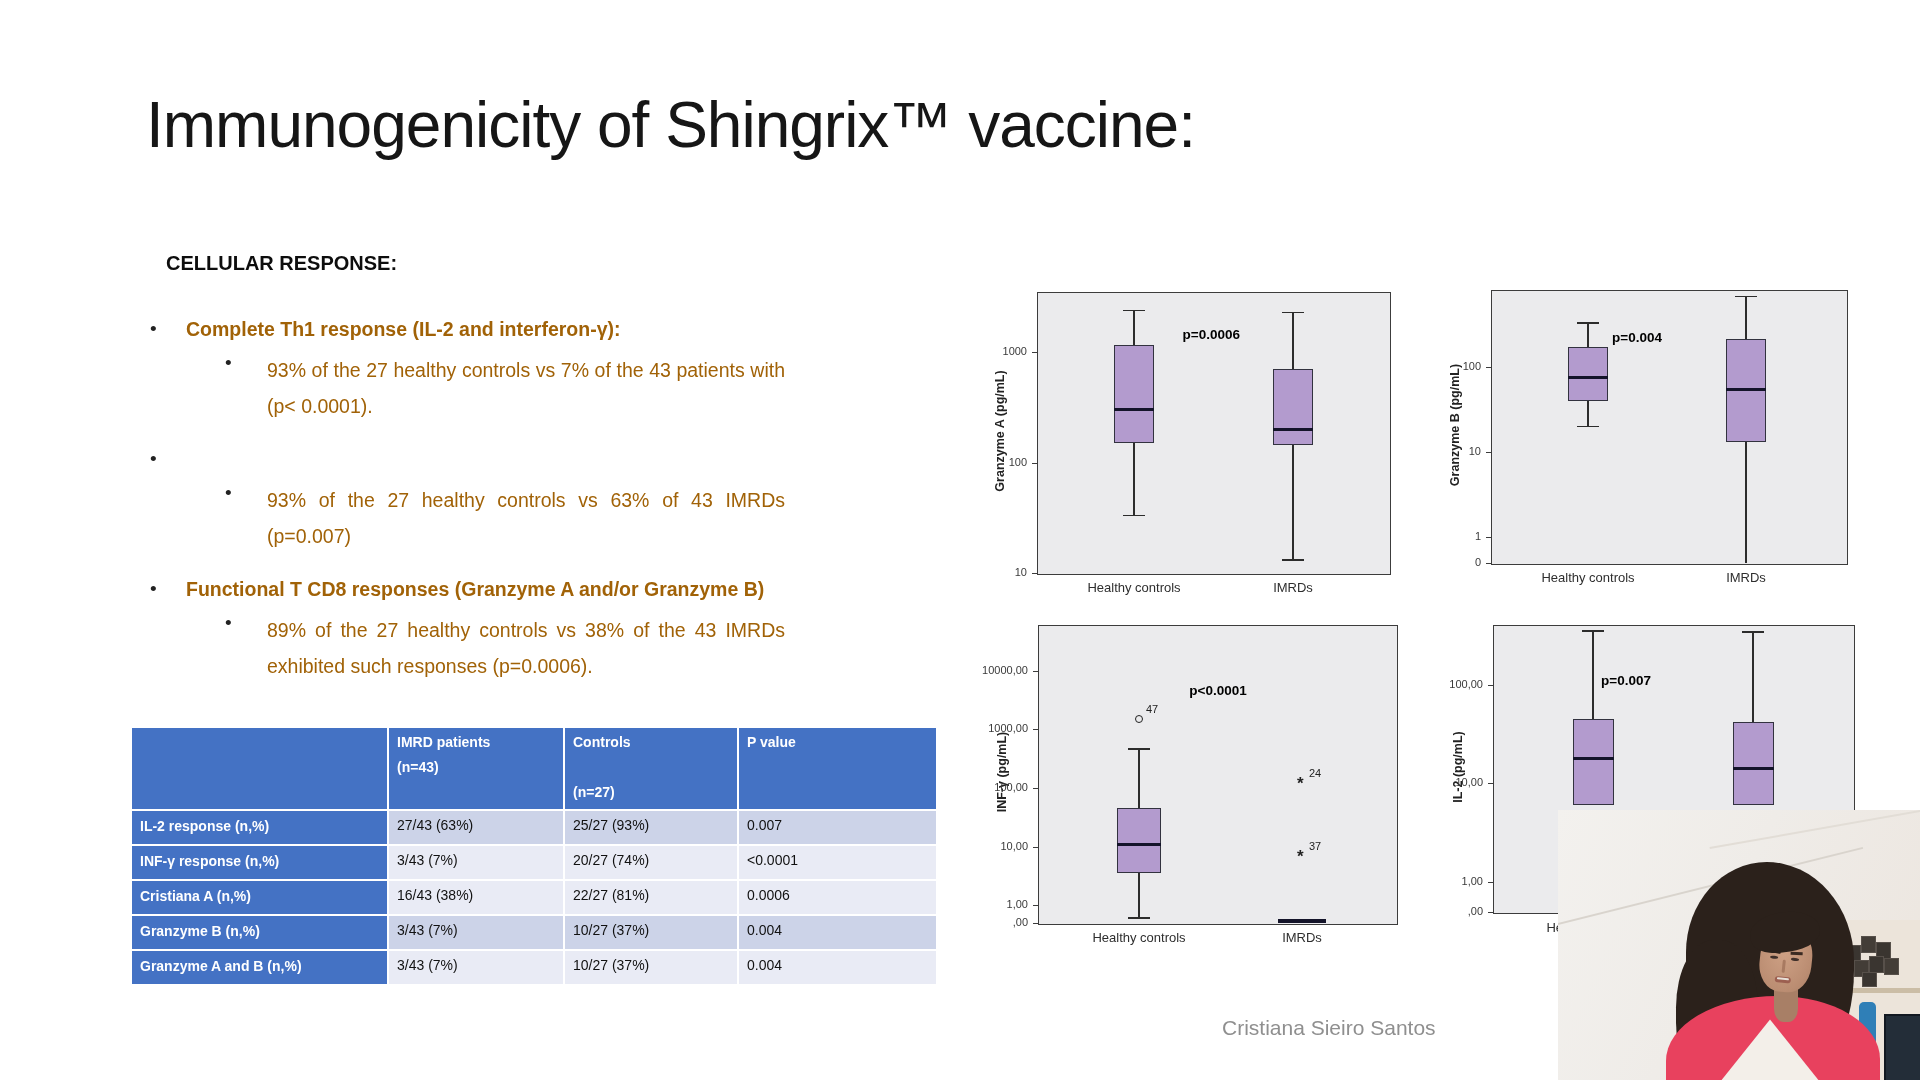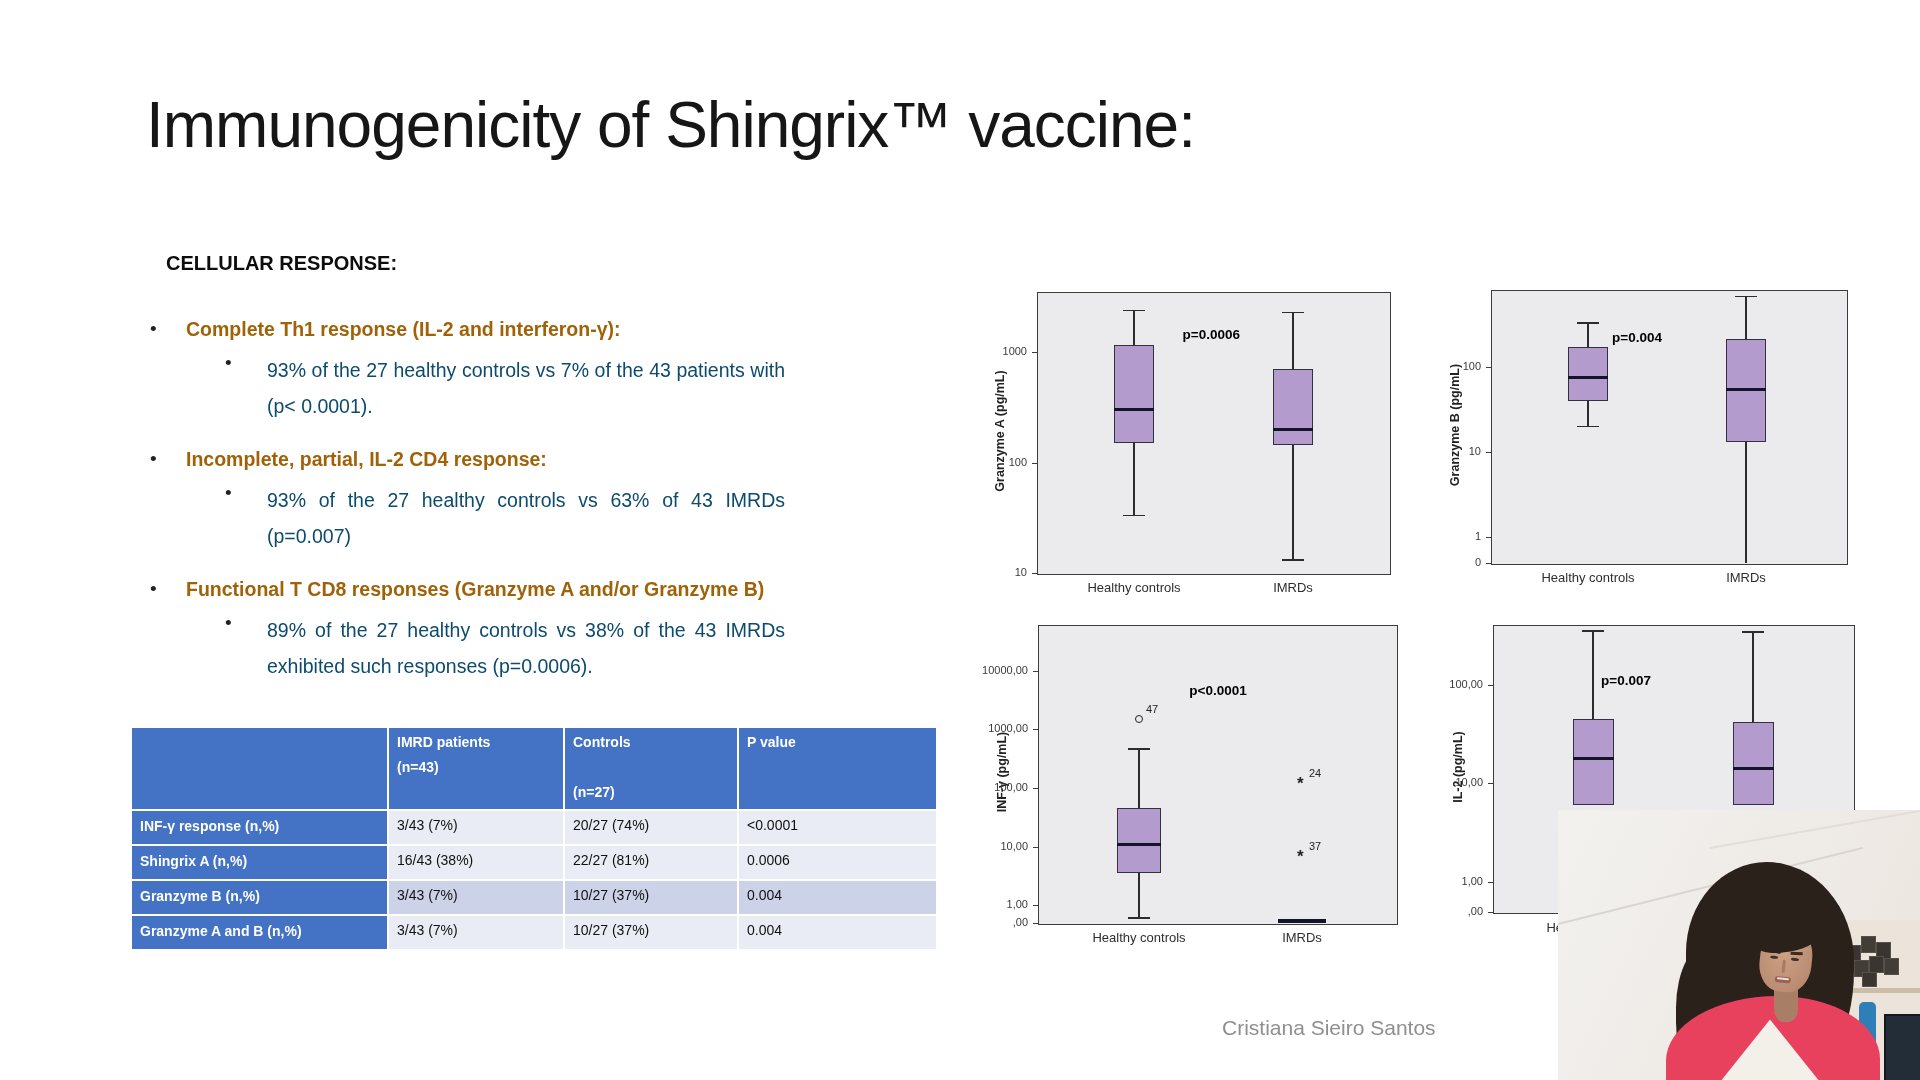--- a/index.html
+++ b/index.html
@@ -7,21 +7,21 @@
           font-family:"Liberation Sans",sans-serif;color:#111;}
   .abs{position:absolute;}
   
   .title{left:146px;top:88px;font-size:64px;font-weight:300;letter-spacing:-1px;color:#161616;}
   .section-heading{left:145px;top:252px;font-size:20px;font-weight:bold;color:#0d0d0d;margin-left:21px;}
   .bullet-row{left:150px;width:790px;display:flex;}
   .bullet-marker{width:36px;font-size:19px;color:#222;flex:0 0 36px;}
   .bullet-heading{font-size:19.5px;font-weight:bold;color:#a16207;}
   .sub-row{left:225px;width:560px;display:flex;}
   .sub-marker{width:42px;font-size:19px;color:#222;flex:0 0 42px;}
-  .sub-text{width:520px;font-size:19.5px;line-height:36px;text-align:justify;color:#0c4a6e;}
+  .sub-text{width:520px;font-size:19.5px;line-height:36px;text-align:justify;color:#a16207;}
   .presenter-name{left:1222px;top:1016px;font-size:21px;color:#8f8f8f;}
   
   table.results{left:130px;top:726px;position:absolute;border-collapse:collapse;
                 font-size:14px;table-layout:fixed;width:806px;}
   table.results td,table.results th{border:2px solid #ffffff;vertical-align:top;
                 padding:2px 8px 4px 8px;text-align:left;}
   .hdr{background:#4472c4;color:#fff;font-weight:bold;white-space:pre-line;height:68px;line-height:25px;}
   .rowlab{background:#4472c4;color:#fff;font-weight:bold;line-height:27px;}
   .stripe-a{background:#ccd3e8;}
   .stripe-b{background:#e9ebf5;}
@@ -59,21 +59,20 @@
     <span class="bullet-marker">•</span>
     <span class="bullet-heading">Complete Th1 response (IL-2 and interferon-γ):</span>
   </div>
   <div class="abs sub-row" style="top:352px;">
     <span class="sub-marker">•</span>
     <span class="sub-text">93% of the 27 healthy controls vs 7% of the 43 patients with (p&lt; 0.0001).</span>
   </div>
 
   <div class="abs bullet-row" style="top:448px;">
     <span class="bullet-marker">•</span>
-    <span class="bullet-heading">Incomplete, partial, IL-2 CD4 response:</span>
   </div>
   <div class="abs sub-row" style="top:482px;">
     <span class="sub-marker">•</span>
     <span class="sub-text">93% of the 27 healthy controls vs 63% of 43 IMRDs (p=0.007)</span>
   </div>
 
   <div class="abs bullet-row" style="top:578px;">
     <span class="bullet-marker">•</span>
     <span class="bullet-heading">Functional T CD8 responses (Granzyme A and/or Granzyme B)</span>
   </div>
@@ -95,27 +94,33 @@
           <th class="hdr">IMRD patients
 (n=43)</th>
           <th class="hdr">Controls
 
 (n=27)</th>
           <th class="hdr">P value</th>
         </tr>
       </thead>
     <tbody id="tbl-body">
         <tr>
+          <td class="rowlab">IL-2 response (n,%)</td>
+          <td class="datacell stripe-a">27/43 (63%)</td>
+          <td class="datacell stripe-a">25/27 (93%)</td>
+          <td class="datacell stripe-a">0.007</td>
+        </tr>
+        <tr>
           <td class="rowlab">INF-γ response (n,%)</td>
           <td class="datacell stripe-b">3/43 (7%)</td>
           <td class="datacell stripe-b">20/27 (74%)</td>
           <td class="datacell stripe-b">&lt;0.0001</td>
         </tr>
         <tr>
-          <td class="rowlab">Shingrix A (n,%)</td>
+          <td class="rowlab">Cristiana A (n,%)</td>
           <td class="datacell stripe-b">16/43 (38%)</td>
           <td class="datacell stripe-b">22/27 (81%)</td>
           <td class="datacell stripe-b">0.0006</td>
         </tr>
         <tr>
           <td class="rowlab">Granzyme B (n,%)</td>
           <td class="datacell stripe-a">3/43 (7%)</td>
           <td class="datacell stripe-a">10/27 (37%)</td>
           <td class="datacell stripe-a">0.004</td>
         </tr>

